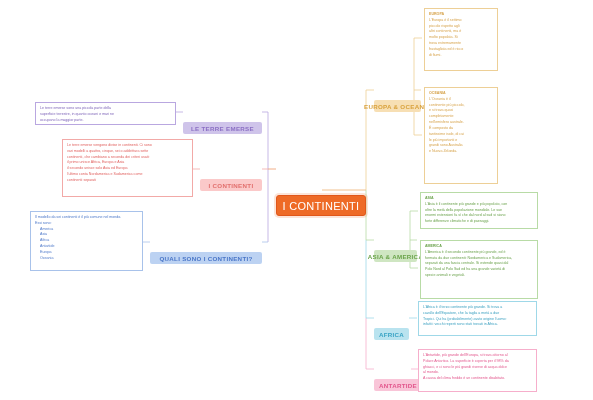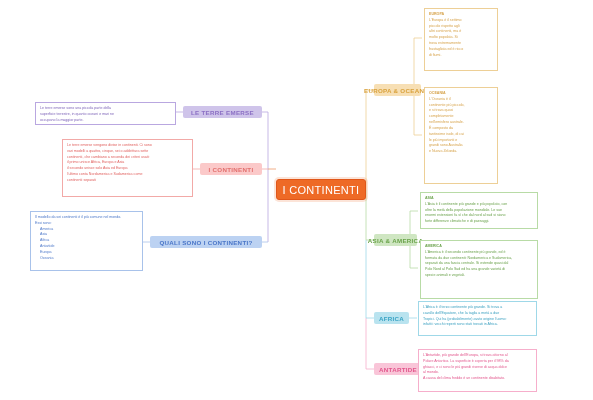--- a/index.html
+++ b/index.html
@@ -11,20 +11,21 @@
     position:relative;
   }
   #canvas{position:absolute;left:0;top:0;width:593px;height:400px;}
   .node{
     position:absolute;
     border-radius:3px;
     display:flex;align-items:center;justify-content:center;
     box-sizing:border-box;
     letter-spacing:.3px;
     white-space:nowrap;
+    margin-top:16px;
   }
   .root{
     background:#ee6a26;
     border:1px solid #e0571a;
     color:#ffffff;
     font-size:11px;
     font-weight:400;
     box-shadow:0 0 0 2px rgba(238,106,38,.18);
   }
   .lbl{

